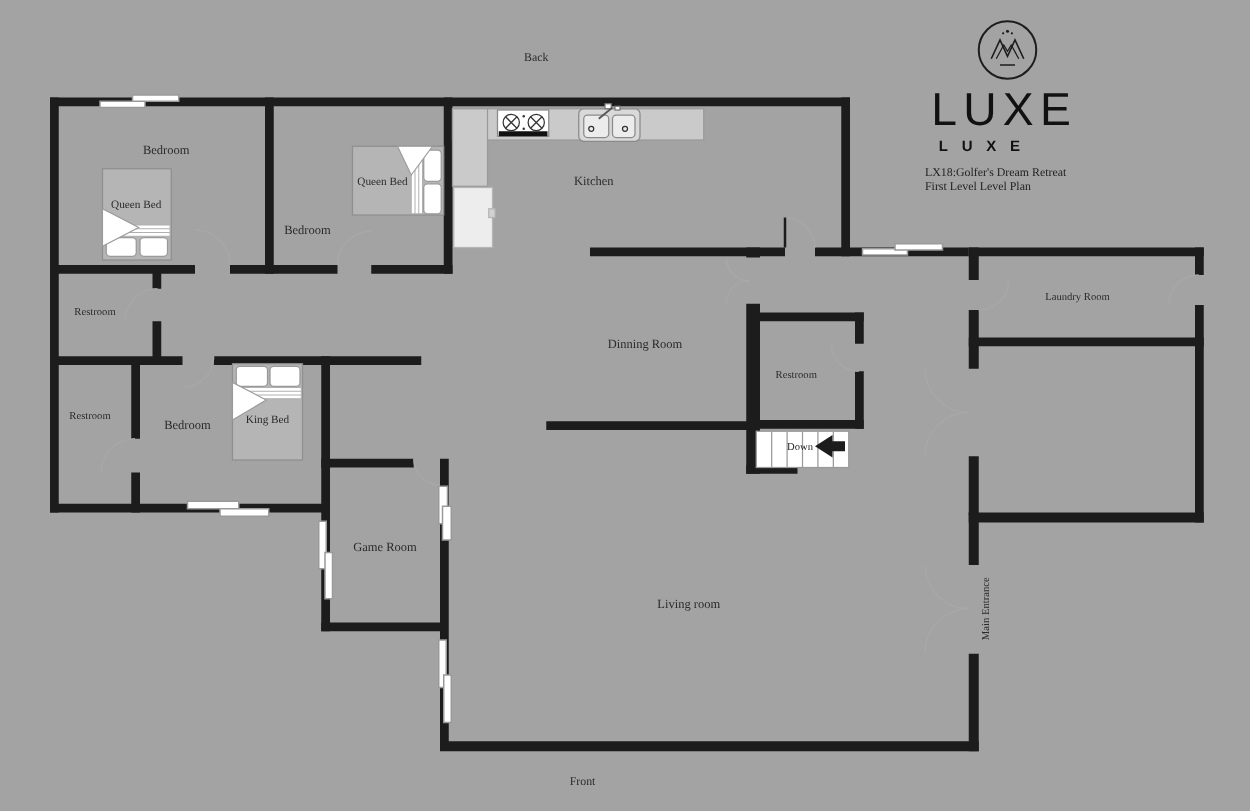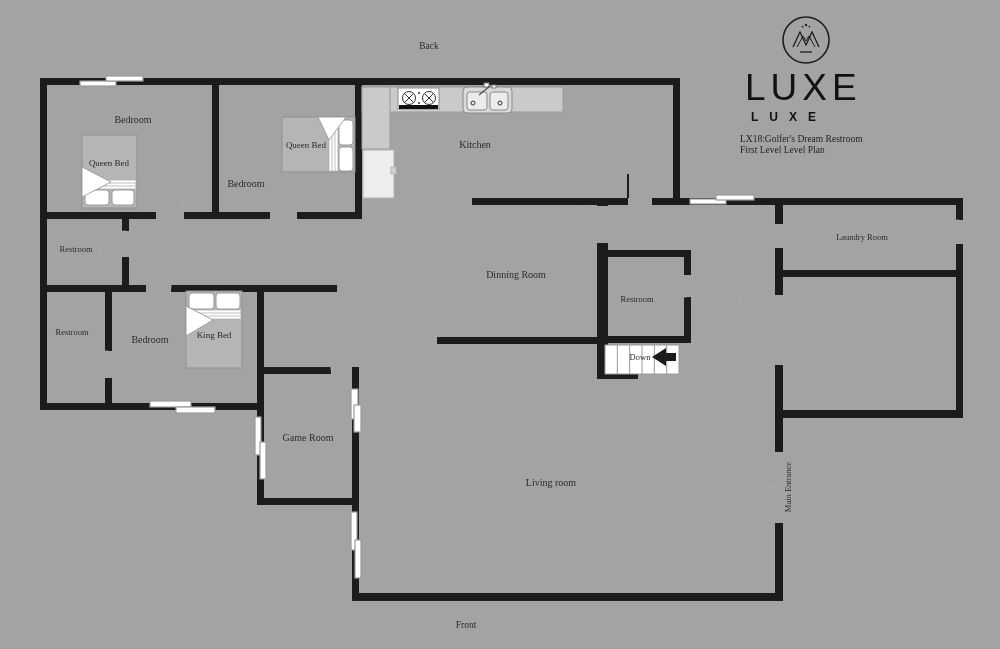--- a/index.html
+++ b/index.html
@@ -165,16 +165,16 @@
       <circle cx="26" cy="26" r="23" fill="none" stroke="#1d1d1d" stroke-width="1.6"></circle>
       <path d="M 13 33 L 20 18 L 26 31 L 32 18 L 39 33" fill="none" stroke="#1d1d1d" stroke-width="1.3"></path>
       <path d="M 17 33 L 23 22 L 26 27 L 29 22 L 35 33" fill="none" stroke="#1d1d1d" stroke-width="1"></path>
       <line x1="20" y1="38" x2="32" y2="38" stroke="#1d1d1d" stroke-width="1.3"></line>
       <circle cx="26" cy="11" r="1.2" fill="#1d1d1d"></circle>
       <circle cx="22.5" cy="12.6" r="0.9" fill="#1d1d1d"></circle>
       <circle cx="29.5" cy="12.6" r="0.9" fill="#1d1d1d"></circle>
     </svg>
     <div class="logo-word">LUXE</div>
     <div class="logo-sub">LUXE</div>
-    <div class="tagline">LX18:Golfer's Dream Restroom</div>
+    <div class="tagline">LX18:Golfer's Dream Retreat</div>
     <div class="tagline2">First Level Level Plan</div>
   </div>
 </div>
 
 </body></html>

